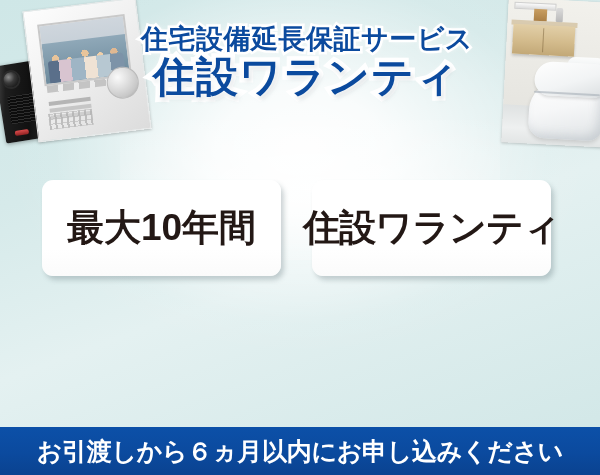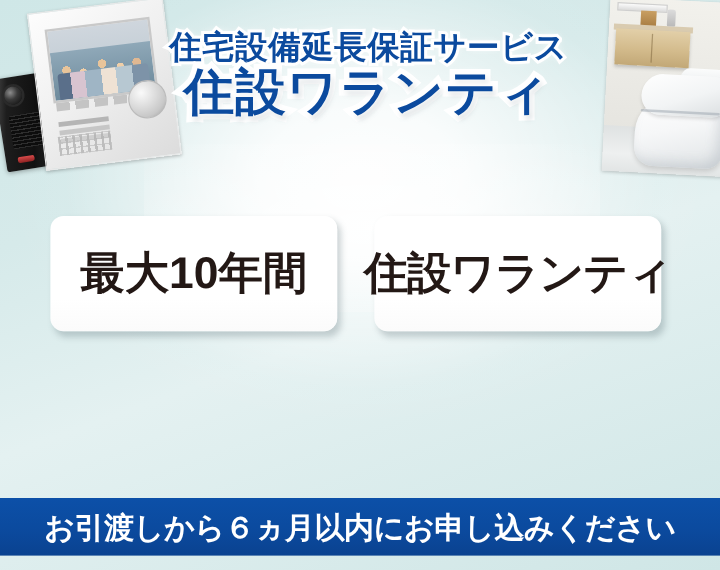--- a/index.html
+++ b/index.html
@@ -329,21 +329,21 @@
     letter-spacing: 0px;
     white-space: nowrap;
   }
   .feature-text.tight {
     letter-spacing: -1px;
   }
 
   
   .bottom-bar {
     position: absolute;
-    left: 0; bottom: 12px;
+    left: 0; bottom: 0;
     width: 600px; height: 48px;
     background: linear-gradient(180deg, #0c50a8 0%, #0b4a9e 55%, #0a4290 100%);
     display: flex;
     align-items: center;
     justify-content: center;
     font-family: Liberation Serif, serif;
   }
   .bottom-text {
     font-size: 25px;
     font-weight: bold;

